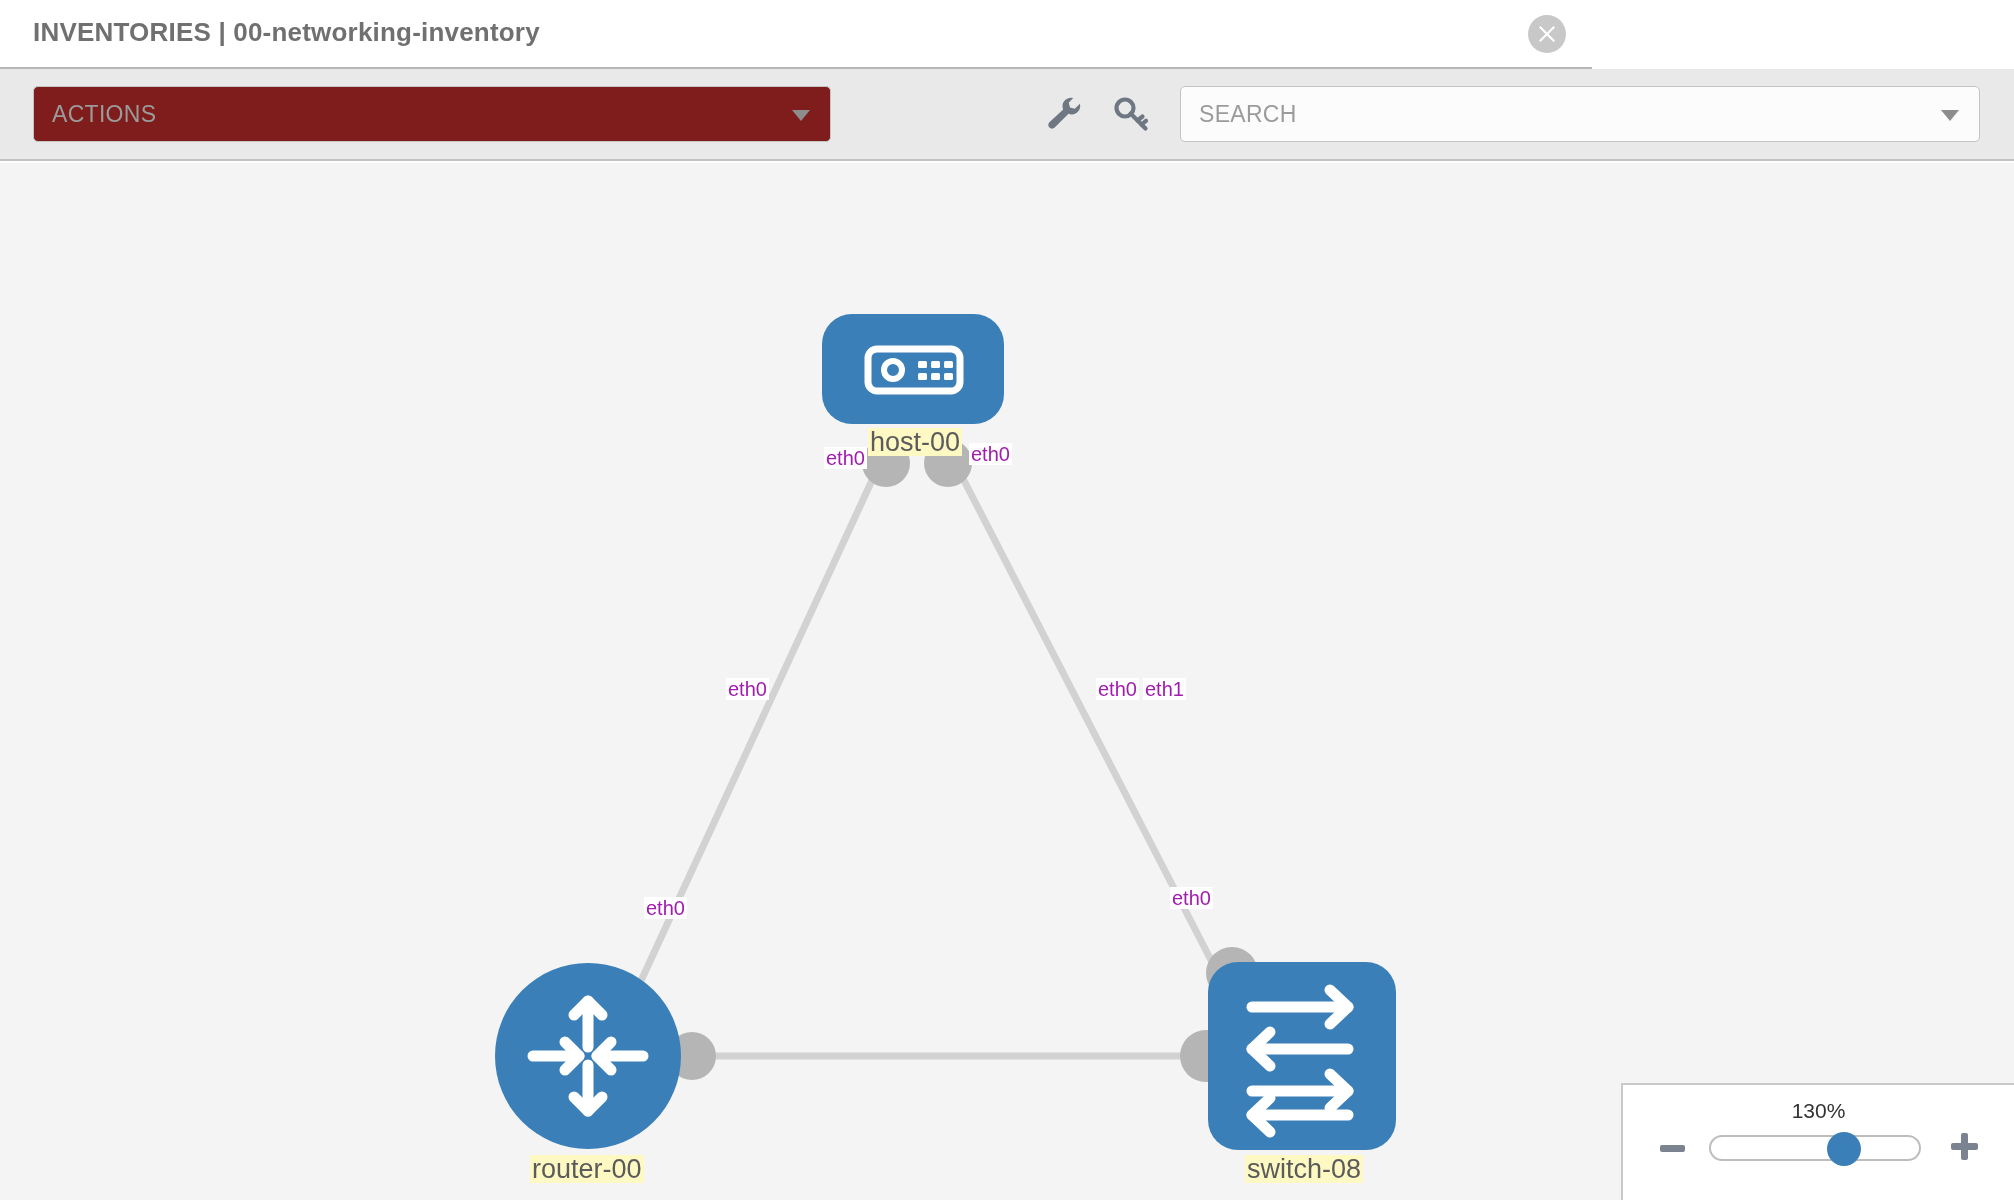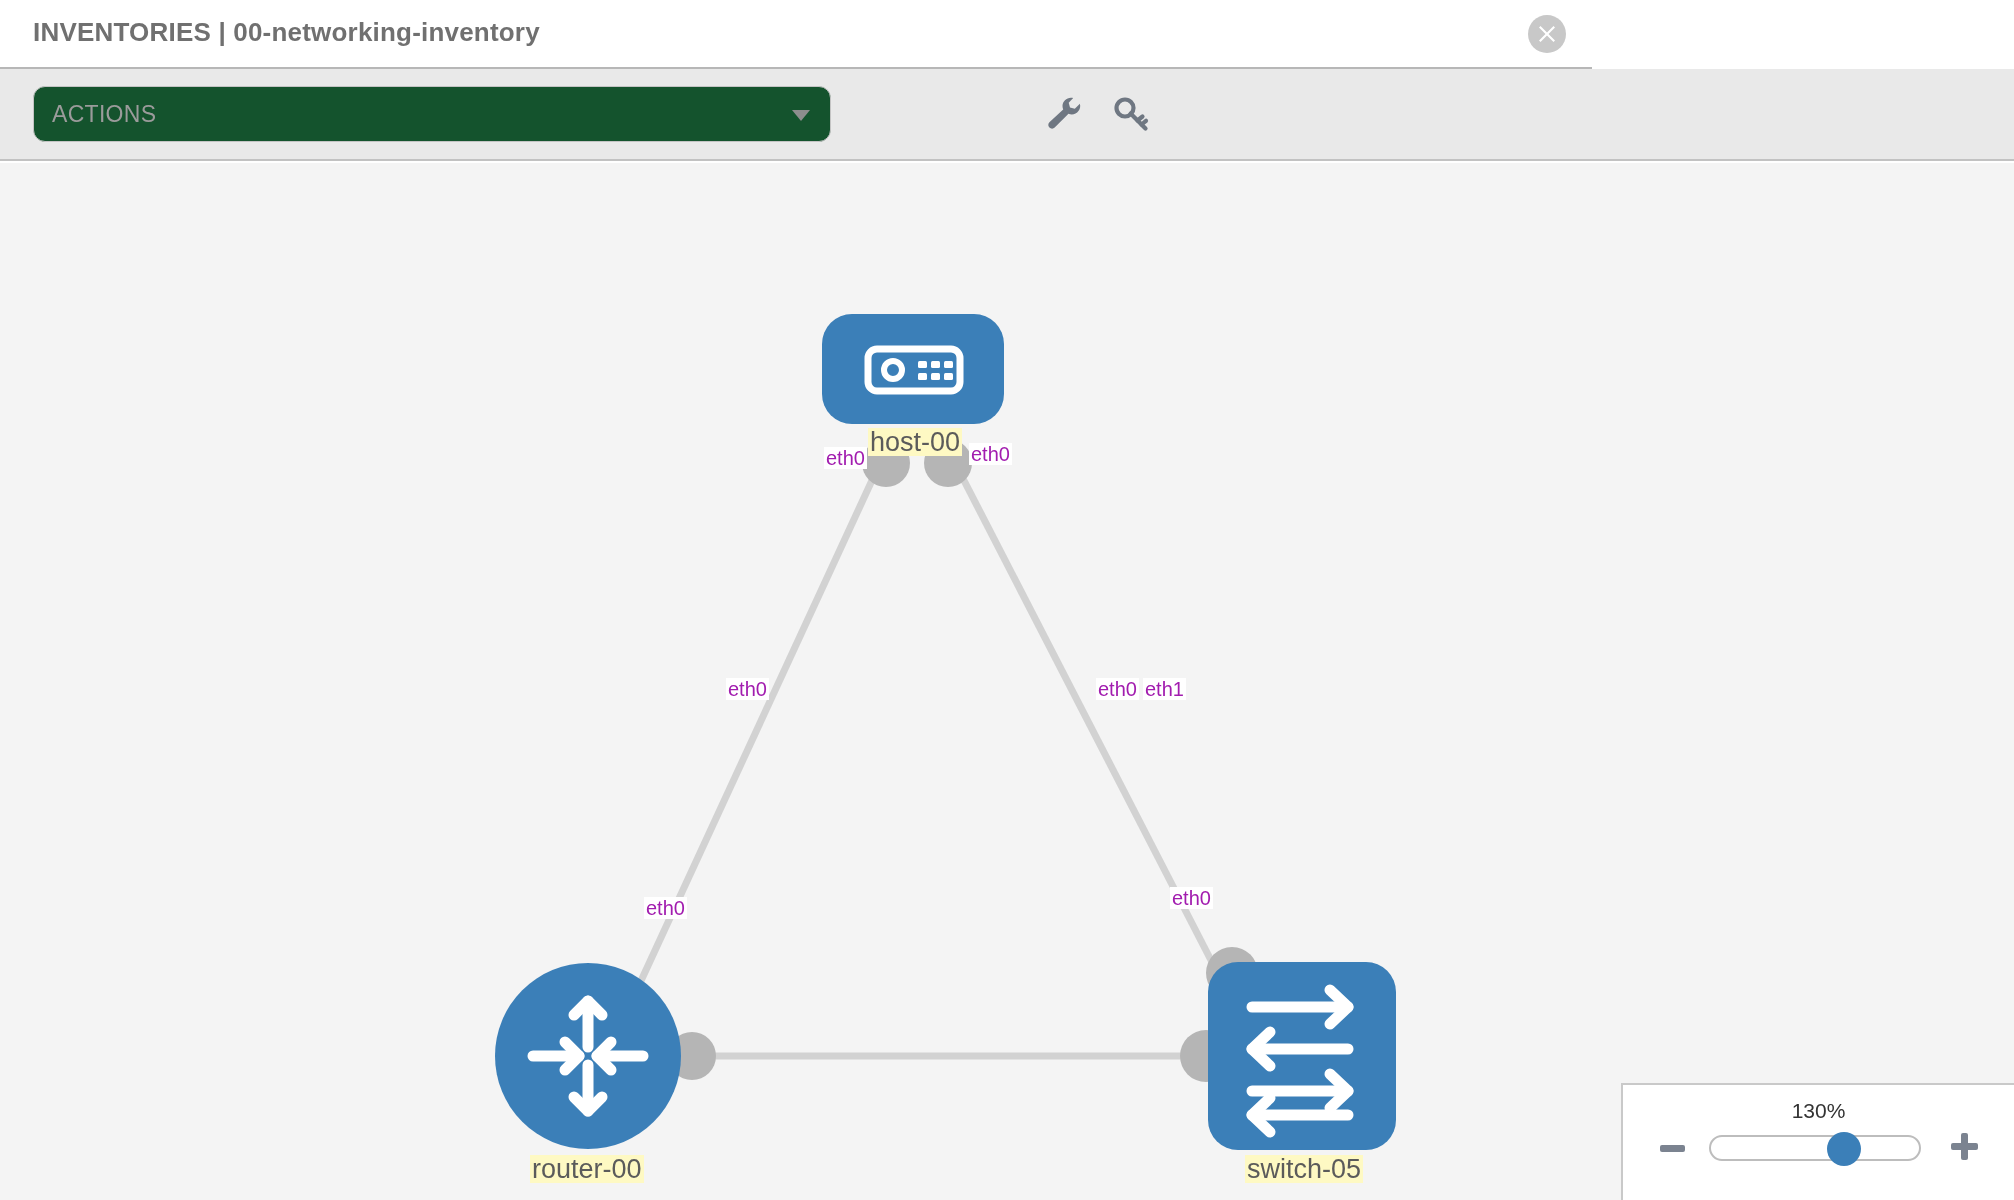--- a/index.html
+++ b/index.html
@@ -41,23 +41,23 @@
   
   .toolbar {
     position: absolute; left: 0; top: 69px;
     width: 2014px; height: 92px;
     background: #e9e9e9;
     border-bottom: 2px solid #c2c2c2;
   }
   .actions-select {
     position: absolute; left: 33px; top: 17px;
     width: 798px; height: 56px;
-    background: #14532d;
+    background: #7f1d1d;
     border: 1px solid #c4c4c4;
-    border-radius: 12px;
+    border-radius: 5px;
     cursor: pointer;
     text-align: center;
   }
   .actions-label {
     position: absolute; left: 18px; top: 14px;
     font-size: 23px; color: #9b9b9b;
     letter-spacing: 0.3px;
   }
   .caret {
     position: absolute; right: 20px; top: 23px;
@@ -190,20 +190,24 @@
 
     <div class="tool-icon key">
       <svg width="46" height="46" viewBox="0 0 46 46" aria-hidden="true">
         <circle cx="17" cy="17" r="8.5" fill="none" stroke="#6f7782" stroke-width="4.2"></circle>
         <path d="M22.6 22.6 L37.5 37.5" stroke="#6f7782" stroke-width="4.2" stroke-linecap="round"></path>
         <path d="M29.5 29.5 L34.5 25.5" stroke="#6f7782" stroke-width="4.2" stroke-linecap="round"></path>
         <path d="M33.5 33.5 L38.0 29.8" stroke="#6f7782" stroke-width="4.2" stroke-linecap="round"></path>
       </svg>
     </div>
 
+    <div class="search-select">
+      <span class="search-label">SEARCH</span>
+      <span class="caret"></span>
+    </div>
   </div>
 
   <div class="canvas">
 
     <svg class="topology-svg" viewBox="0 0 2014 1037">
 
       <g>
         <line x1="880" y1="300" x2="640" y2="820" stroke="#d2d2d2" stroke-width="7"></line>
         <line x1="955" y1="300" x2="1215" y2="805" stroke="#d2d2d2" stroke-width="7"></line>
         <line x1="690" y1="893" x2="1215" y2="893" stroke="#d2d2d2" stroke-width="7"></line>
@@ -265,21 +269,21 @@
           <path d="M1330 911 L1348 928 L1330 945"></path>
 
           <path d="M1348 952 L1252 952"></path>
           <path d="M1270 935 L1252 952 L1270 969"></path>
         </g>
       </g>
     </svg>
 
     <div class="nlabel" style="left:868px; top:265px;">host-00</div>
     <div class="nlabel" style="left:530px; top:992px;">router-00</div>
-    <div class="nlabel" style="left:1245px; top:992px;">switch-05</div>
+    <div class="nlabel" style="left:1245px; top:992px;">switch-08</div>
 
     <div class="ilabel" style="left:824px; top:284px;">eth0</div>
     <div class="ilabel" style="left:969px; top:280px;">eth0</div>
     <div class="ilabel" style="left:644px; top:734px;">eth0</div>
     <div class="ilabel" style="left:1170px; top:724px;">eth0</div>
     <div class="ilabel" style="left:726px; top:515px;">eth0</div>
     <div class="ilabel" style="left:1096px; top:515px;">eth0</div>
     <div class="ilabel" style="left:1113px; top:515px;margin-left:30px;">eth1</div>
   </div>
 

